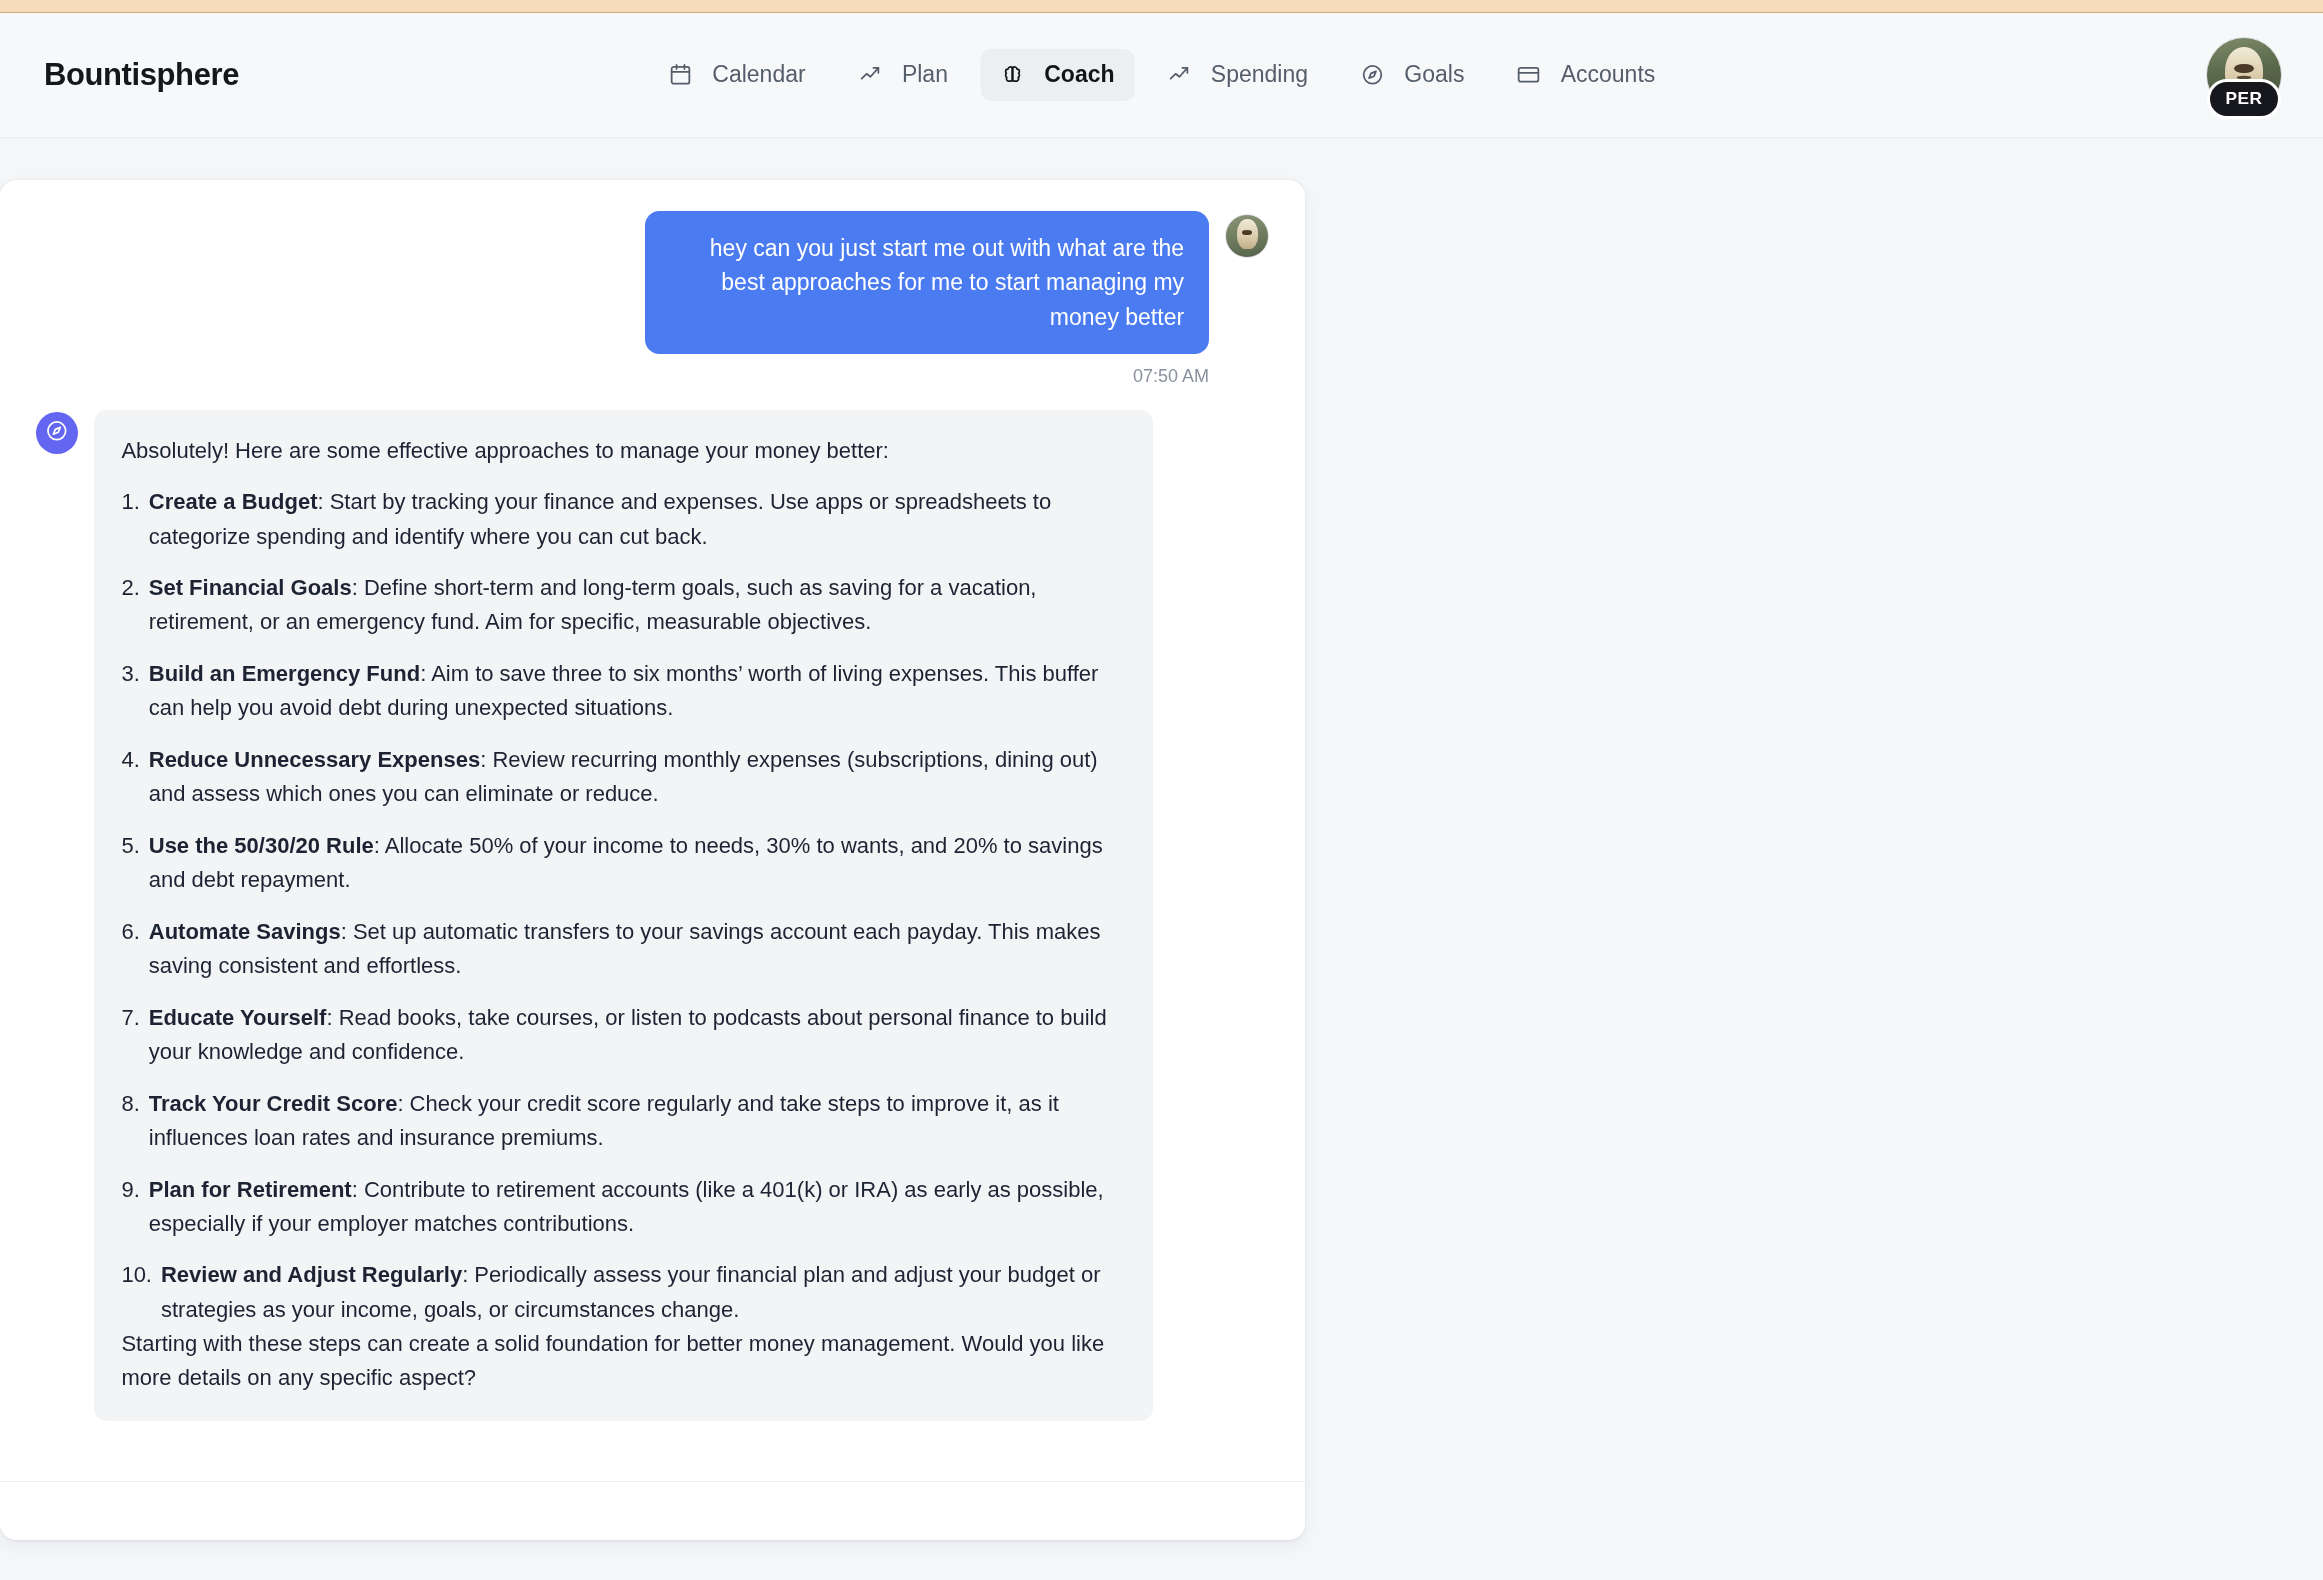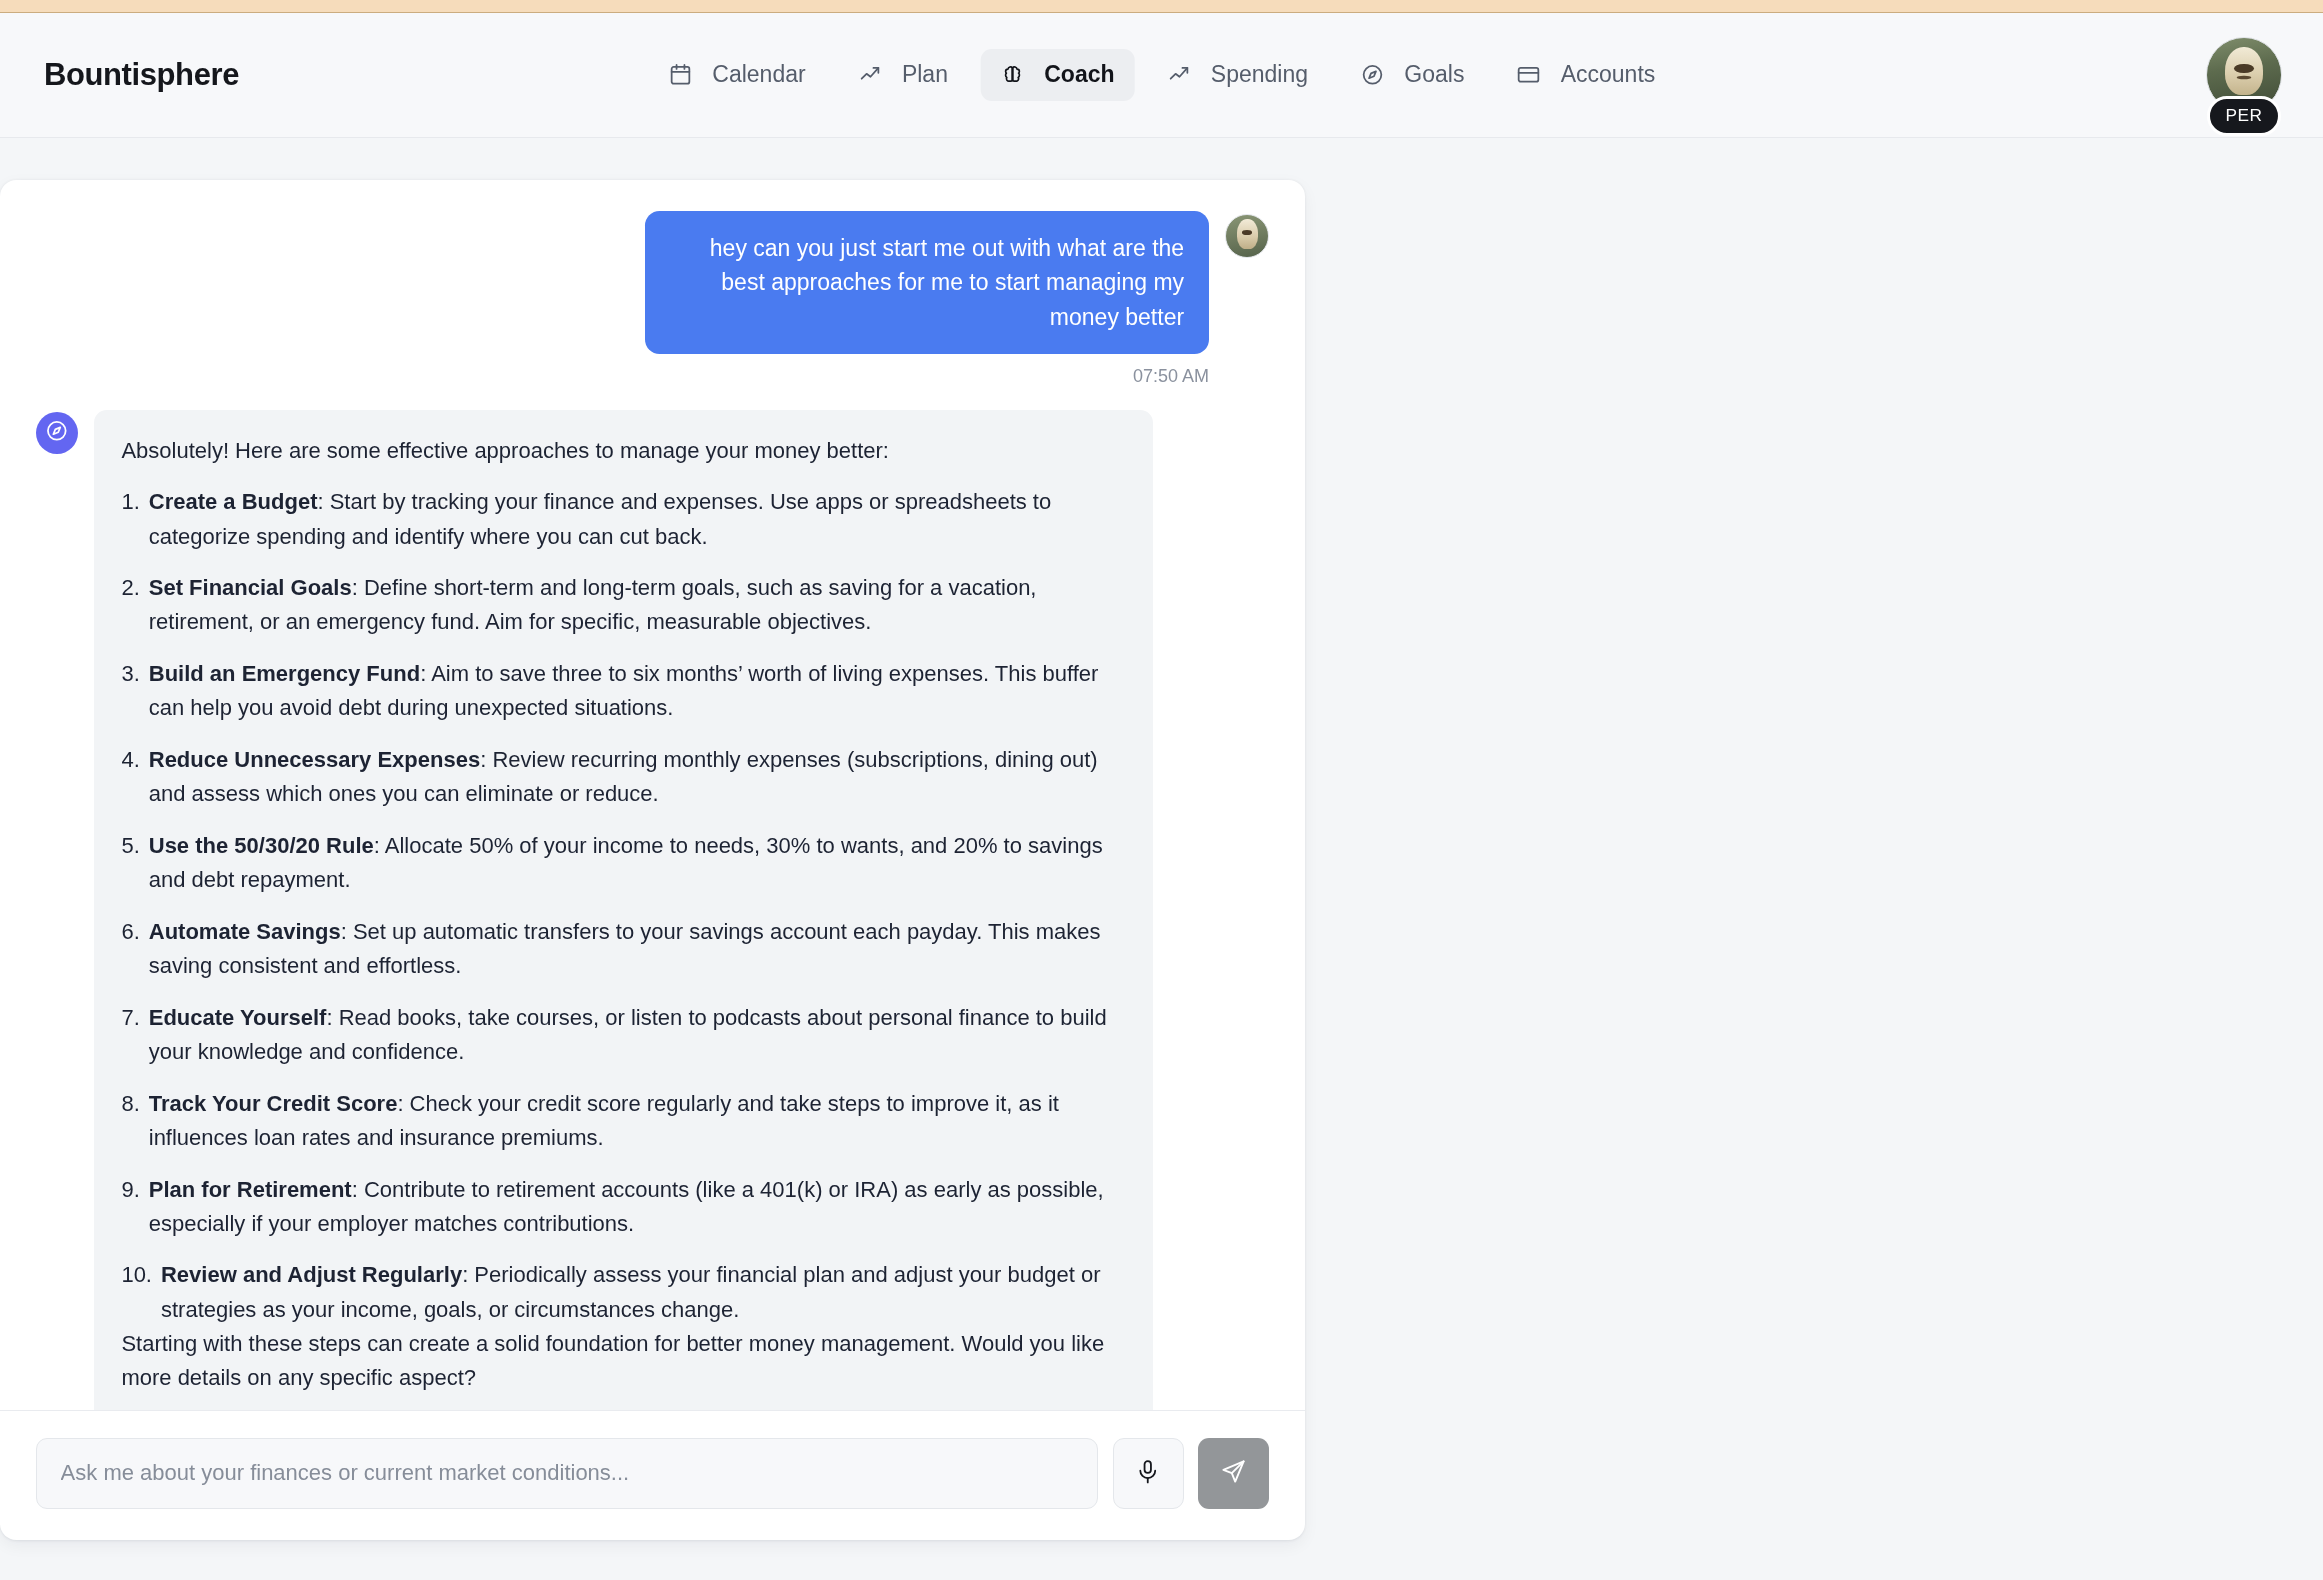--- a/index.html
+++ b/index.html
@@ -97,27 +97,26 @@
     box-shadow: 0 9px 0 -2.7px #5a4830;
   }
   .avatar-badge {
     position: absolute;
     left: 50%;
     top: 56%;
     transform: translateX(-50%);
     background: #16181d;
     color: #ffffff;
     font-size: 17.3px;
-    font-weight: normal;
+    font-weight: bold;
     letter-spacing: 0.5px;
     padding: 8.2px 15.5px;
     border-radius: 20px;
     border: 3.6px solid #ffffff;
     line-height: 1;
-    margin-top: 17px;
   }
 
   
   .stage {
     display: flex;
     padding-top: 42px;
   }
   .card {
     width: 1305px;
     background: #ffffff;
@@ -417,38 +416,18 @@
                 <span><b>Review and Adjust Regularly</b><span>: Periodically assess your financial plan and adjust your budget or strategies as your income, goals, or circumstances change.</span></span>
               </p>
             </div>
           <p>Starting with these steps can create a solid foundation for better money management. Would you like more details on any specific aspect?</p>
         </div>
       </div>
 
     </div>
 
     <div class="composer-wrap">
-      <div class="composer">
-        <input class="chat-input" type="text" placeholder="Ask me about your finances or current market conditions..." style="">
-        <div class="mic-btn">
-          <span>
-            <svg width="25.5" height="25.5" viewBox="0 0 24 24" fill="none" stroke="#15171c" stroke-width="1.7" stroke-linecap="round" stroke-linejoin="round">
-              <rect x="9" y="2" width="6" height="11" rx="3"></rect>
-              <path d="M5 11a7 7 0 0 0 14 0"></path>
-                <line x1="12" y1="18" x2="12" y2="22"></line>
-            </svg>
-          </span>
-        </div>
-        <button class="send-btn">
-          <span>
-            <svg width="27" height="27" viewBox="0 0 24 24" fill="none" stroke="#ffffff" stroke-width="1.7" stroke-linecap="round" stroke-linejoin="round">
-              <path d="M21 3 3 10.5l7.5 3L13.5 21z"></path>
-                <path d="M10.5 13.5 21 3"></path>
-            </svg>
-          </span>
-        </button>
-      </div>
 
     </div>
 
   </div>
 </div>
 
 
 </body></html>

